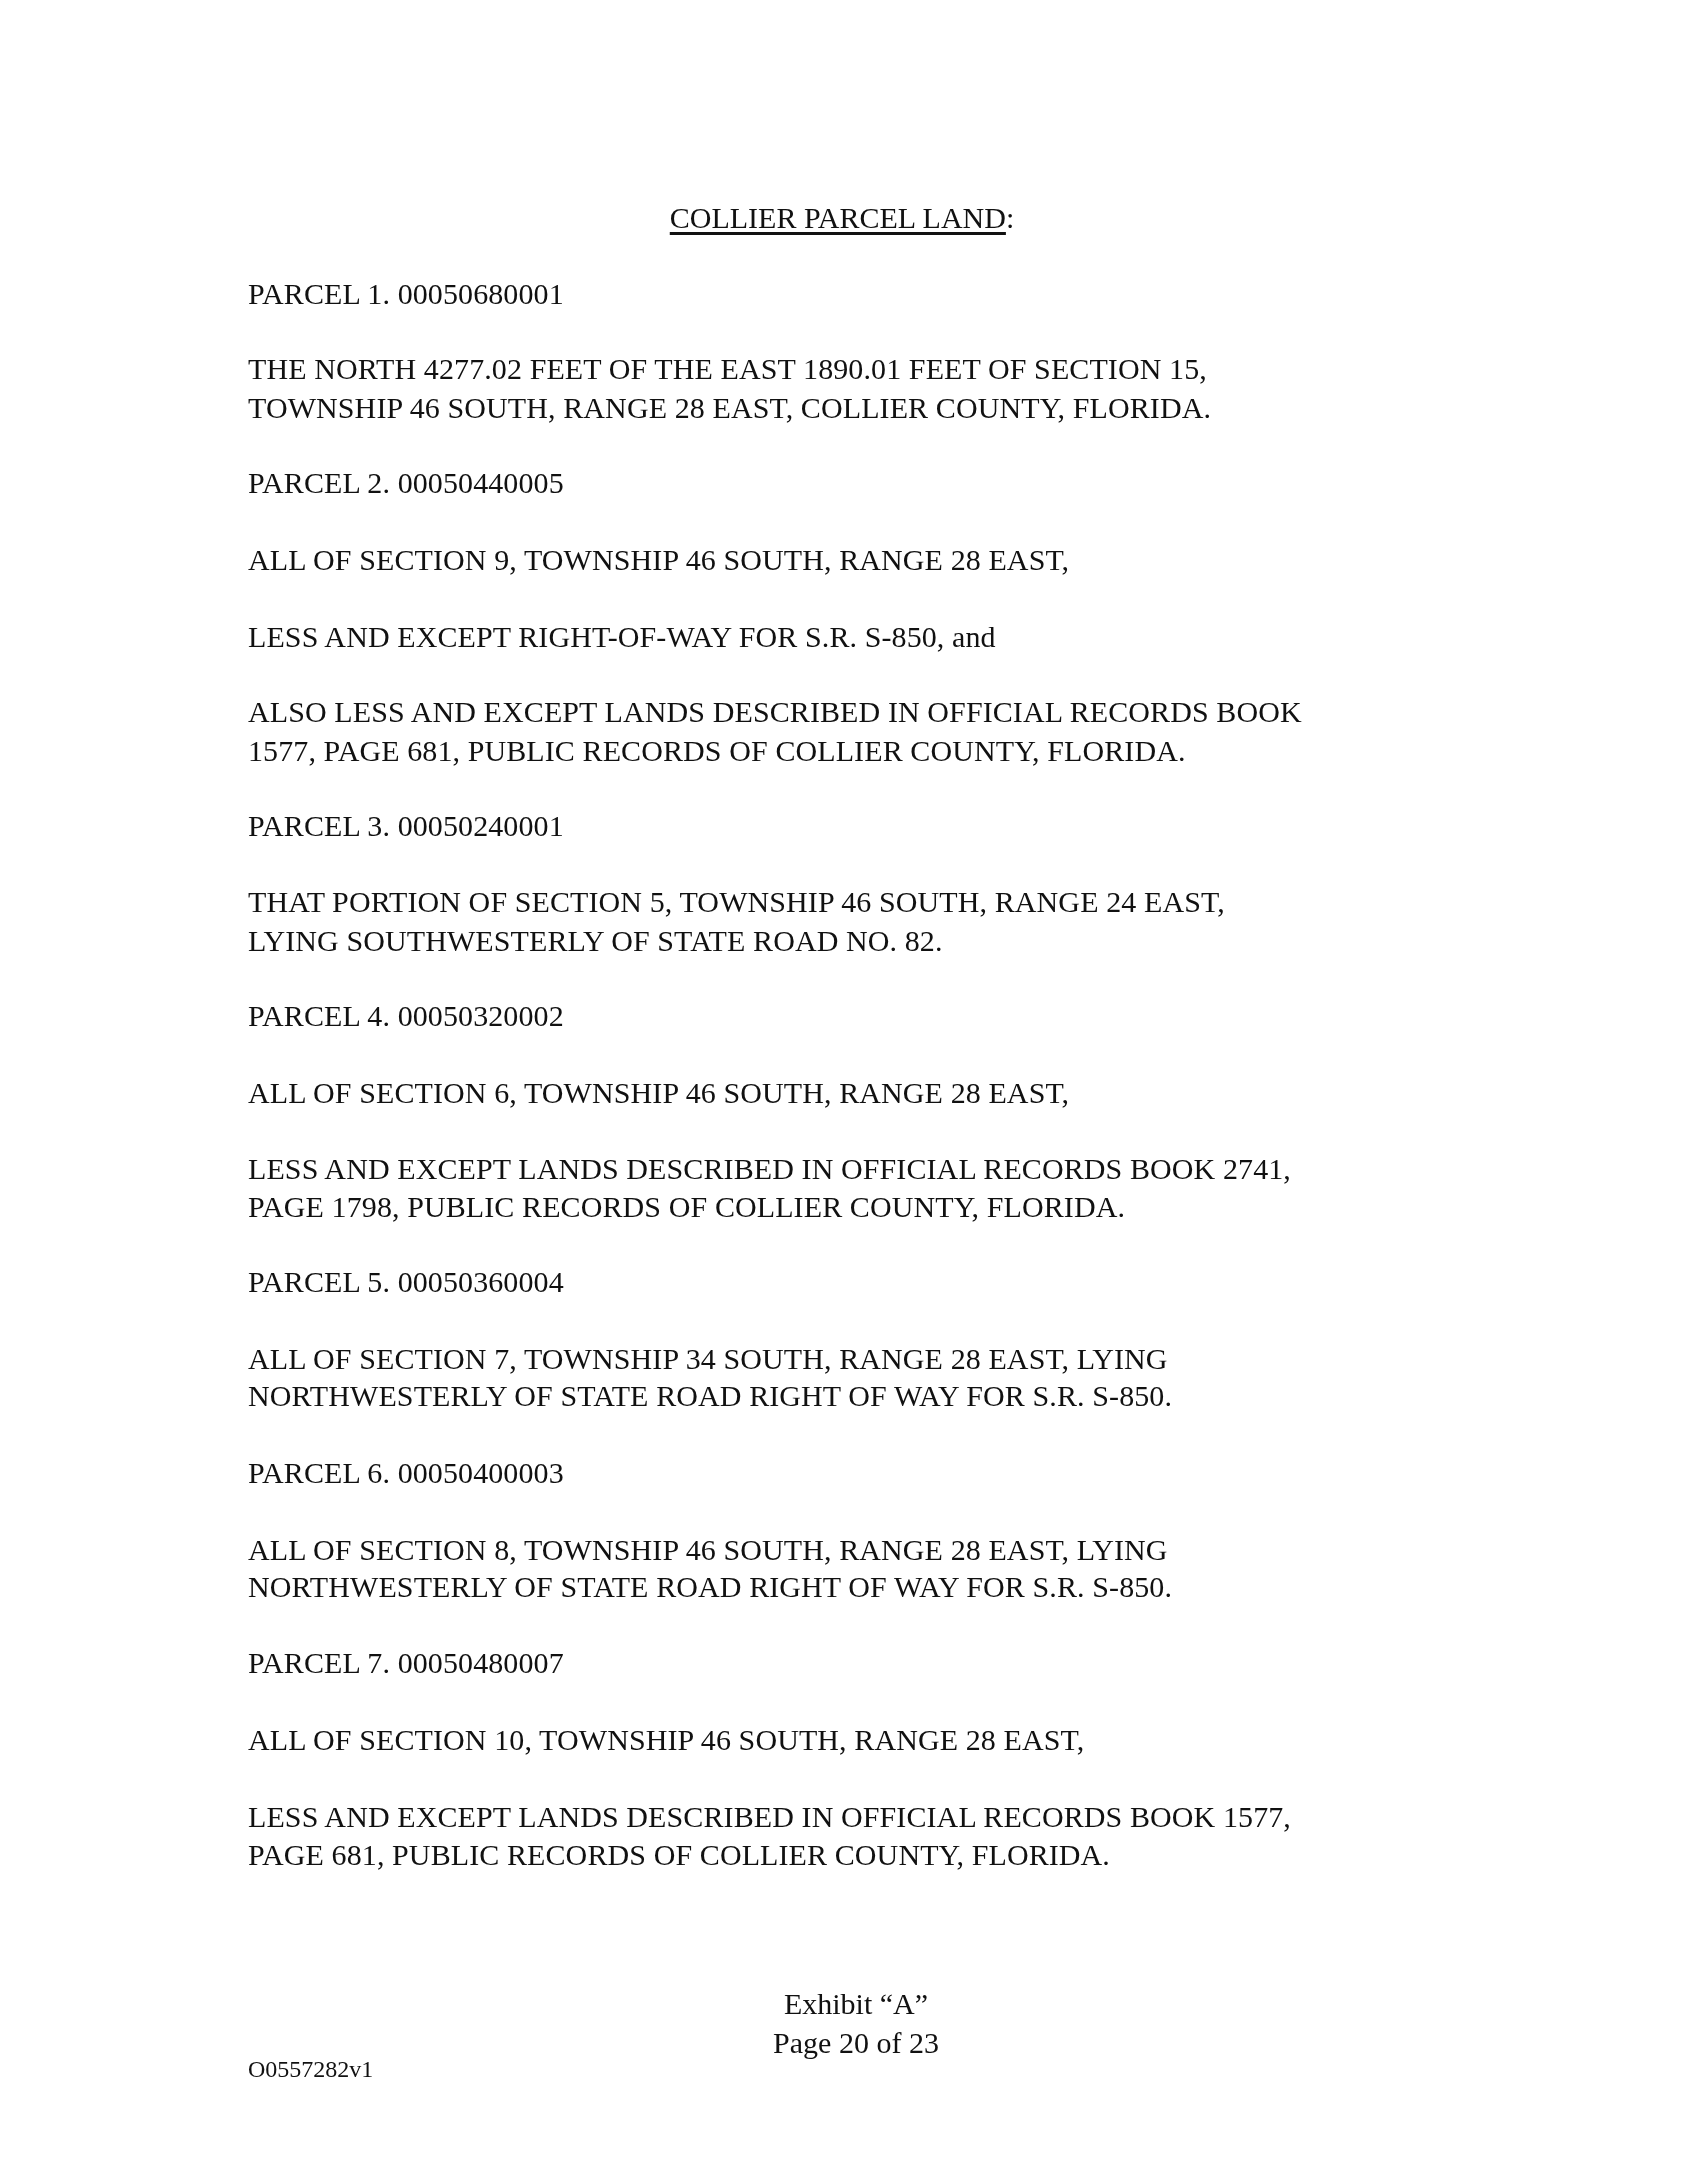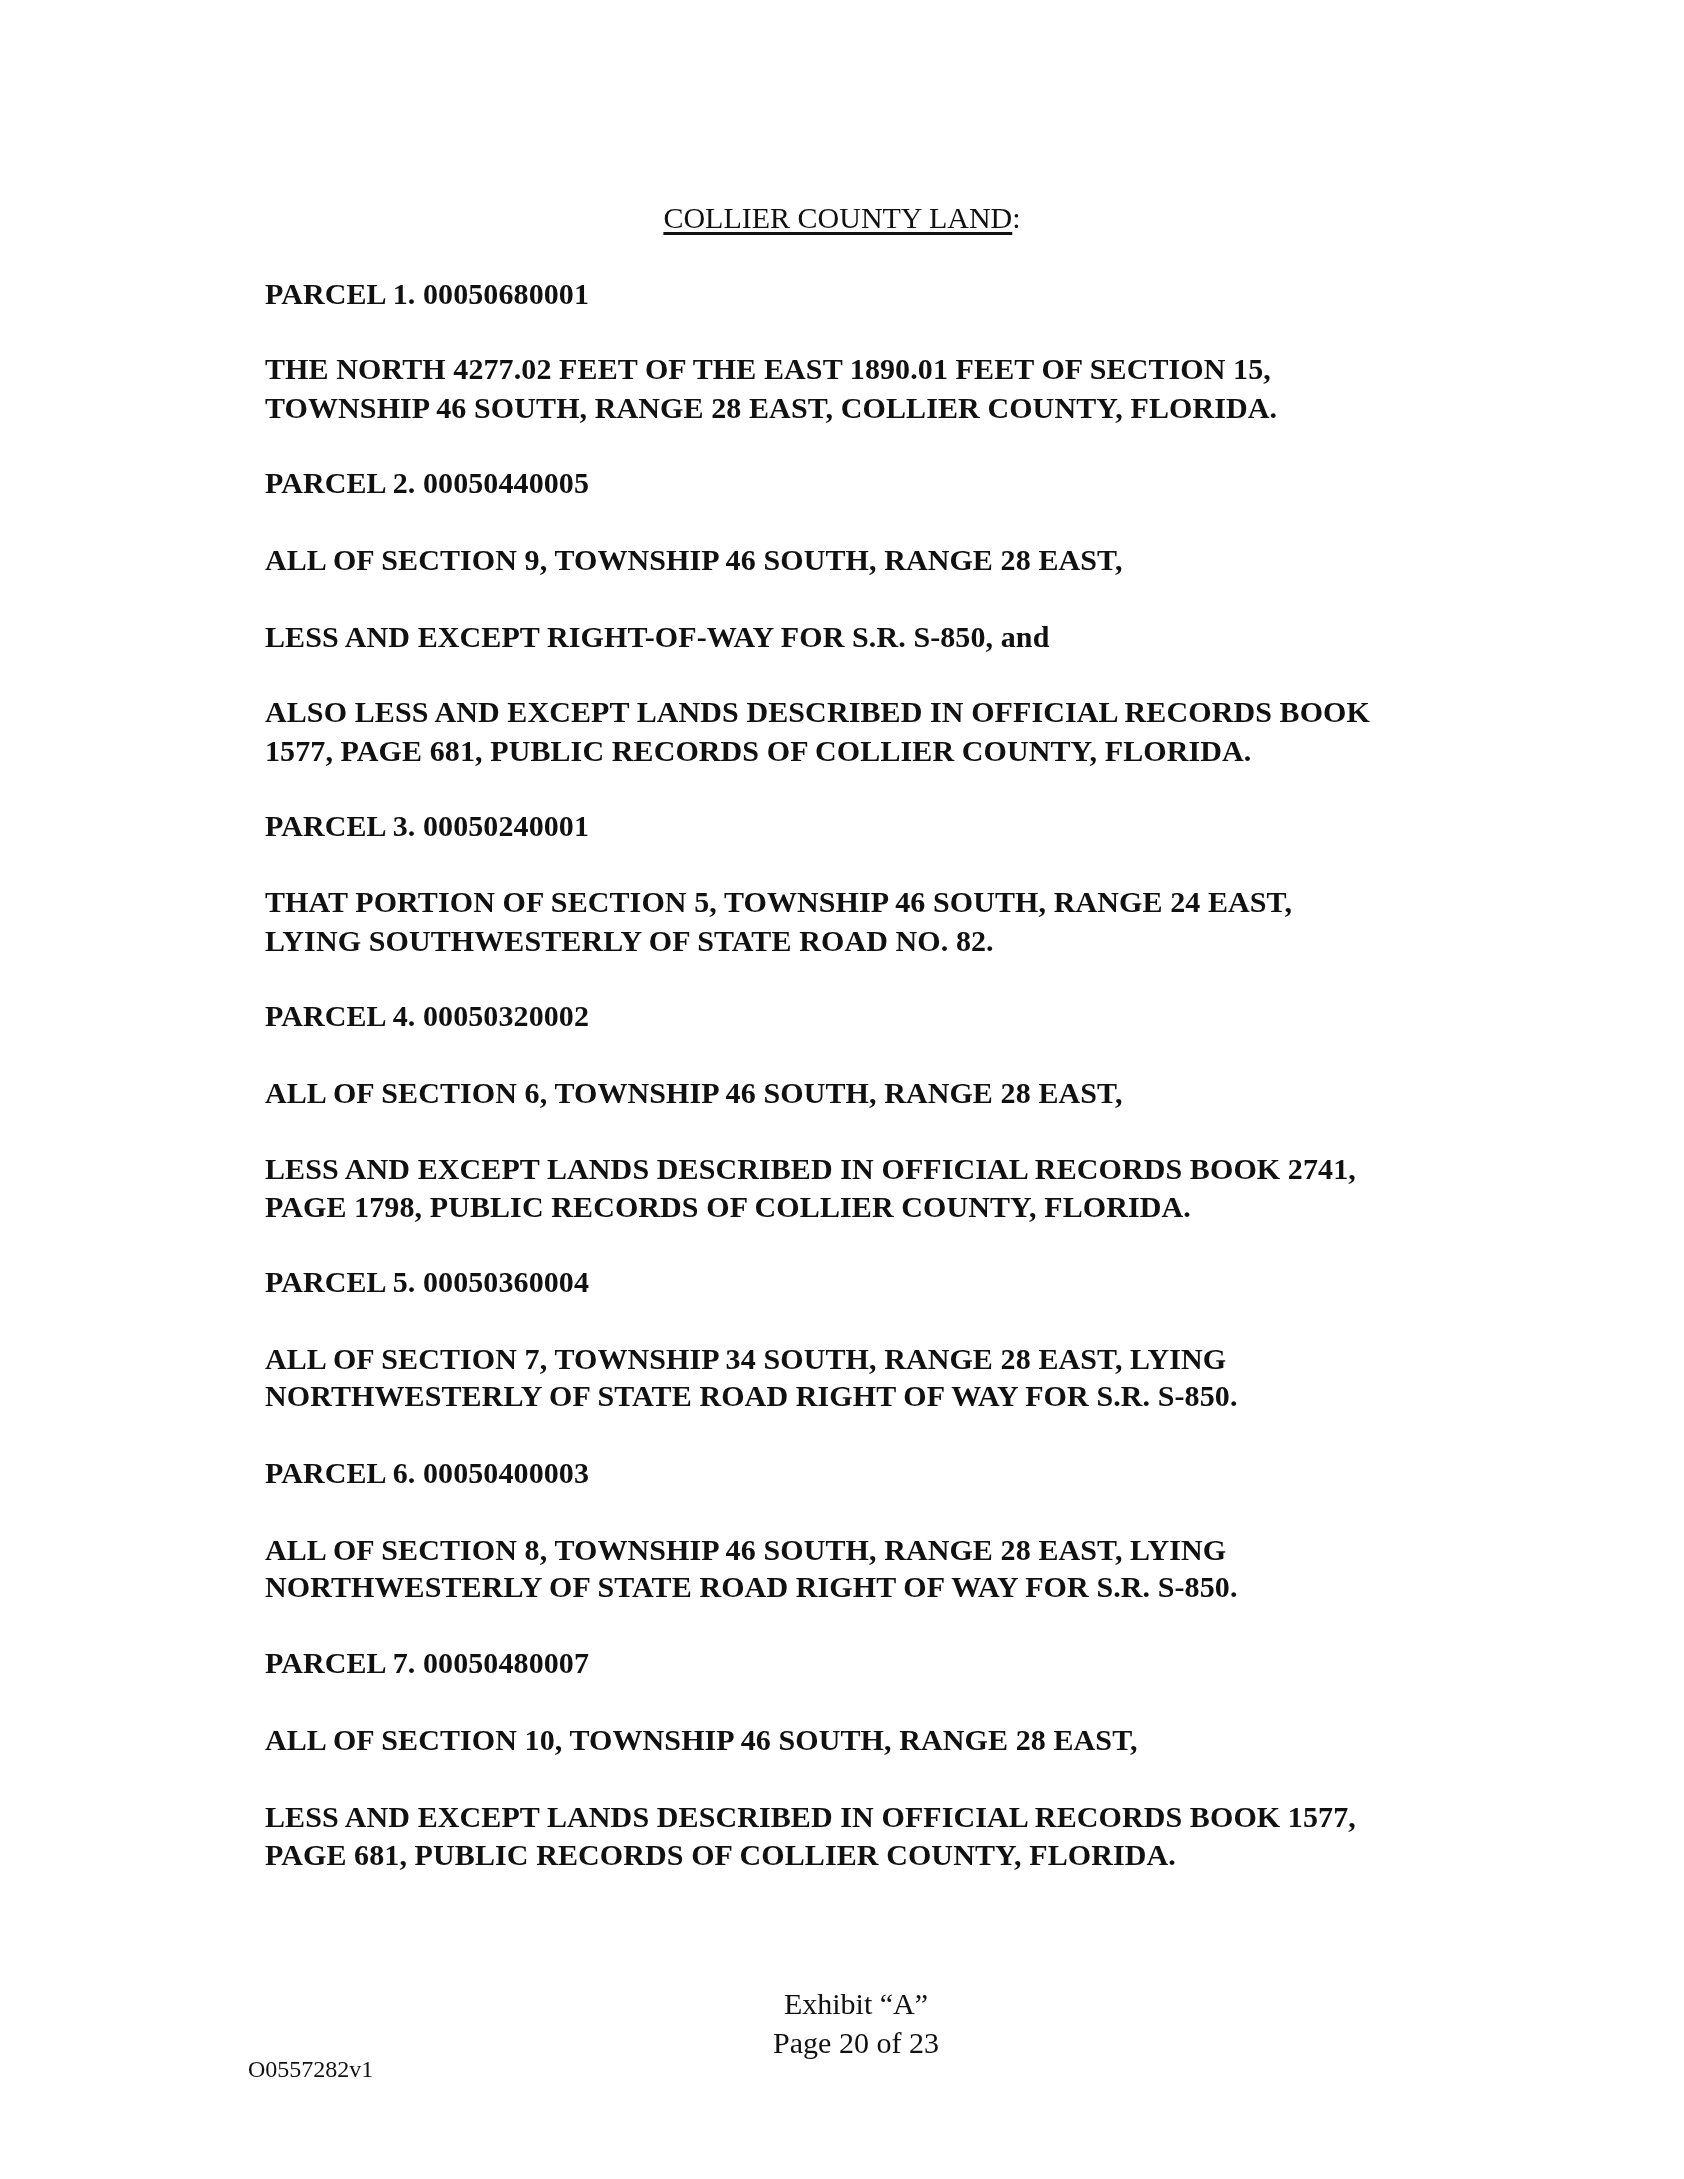--- a/index.html
+++ b/index.html
@@ -1,27 +1,27 @@
 <!DOCTYPE html>
 <html><head>
   <meta charset="utf-8">
   <style>
     html, body { margin: 0; padding: 0; background: #ffffff; }
     body { width: 1684px; height: 2179px; position: relative; overflow: hidden;
            font-family: "Liberation Serif", "DejaVu Serif", serif; color: #111111; }
-    .line { position: absolute; left: 265px; font-size: 30px; line-height: 39px; white-space: nowrap; letter-spacing: 0.1px; font-weight: bold; }
+    .line { position: absolute; left: 248px; font-size: 30px; line-height: 39px; white-space: nowrap; letter-spacing: 0.1px; }
     .title { position: absolute; left: 0; width: 1684px; text-align: center; top: 198px; font-size: 30px; line-height: 39px; }
     .title .u { text-decoration: underline; text-underline-offset: 4px; }
     .footer-center { position: absolute; left: 0; width: 1684px; text-align: center; font-size: 30px; line-height: 39px; }
     .docid { position: absolute; left: 248px; top: 2057px; font-size: 24px; line-height: 24px; }
   </style>
 </head>
 <body>
 
-<div class="title"><span class="u">COLLIER COUNTY LAND</span><span>:</span></div>
+<div class="title"><span class="u">COLLIER PARCEL LAND</span><span>:</span></div>
 
 <div class="line" style="top:274px">PARCEL 1. 00050680001</div>
 <div class="line" style="top:349px">THE NORTH 4277.02 FEET OF THE EAST 1890.01 FEET OF SECTION 15,</div>
 <div class="line" style="top:388px">TOWNSHIP 46 SOUTH, RANGE 28 EAST, COLLIER COUNTY, FLORIDA.</div>
 
 <div class="line" style="top:463px">PARCEL 2. 00050440005</div>
 <div class="line" style="top:540px">ALL OF SECTION 9, TOWNSHIP 46 SOUTH, RANGE 28 EAST,</div>
 <div class="line" style="top:617px">LESS AND EXCEPT RIGHT-OF-WAY FOR S.R. S-850, and</div>
 <div class="line" style="top:692px">ALSO LESS AND EXCEPT LANDS DESCRIBED IN OFFICIAL RECORDS BOOK</div>
 <div class="line" style="top:731px">1577, PAGE 681, PUBLIC RECORDS OF COLLIER COUNTY, FLORIDA.</div>

